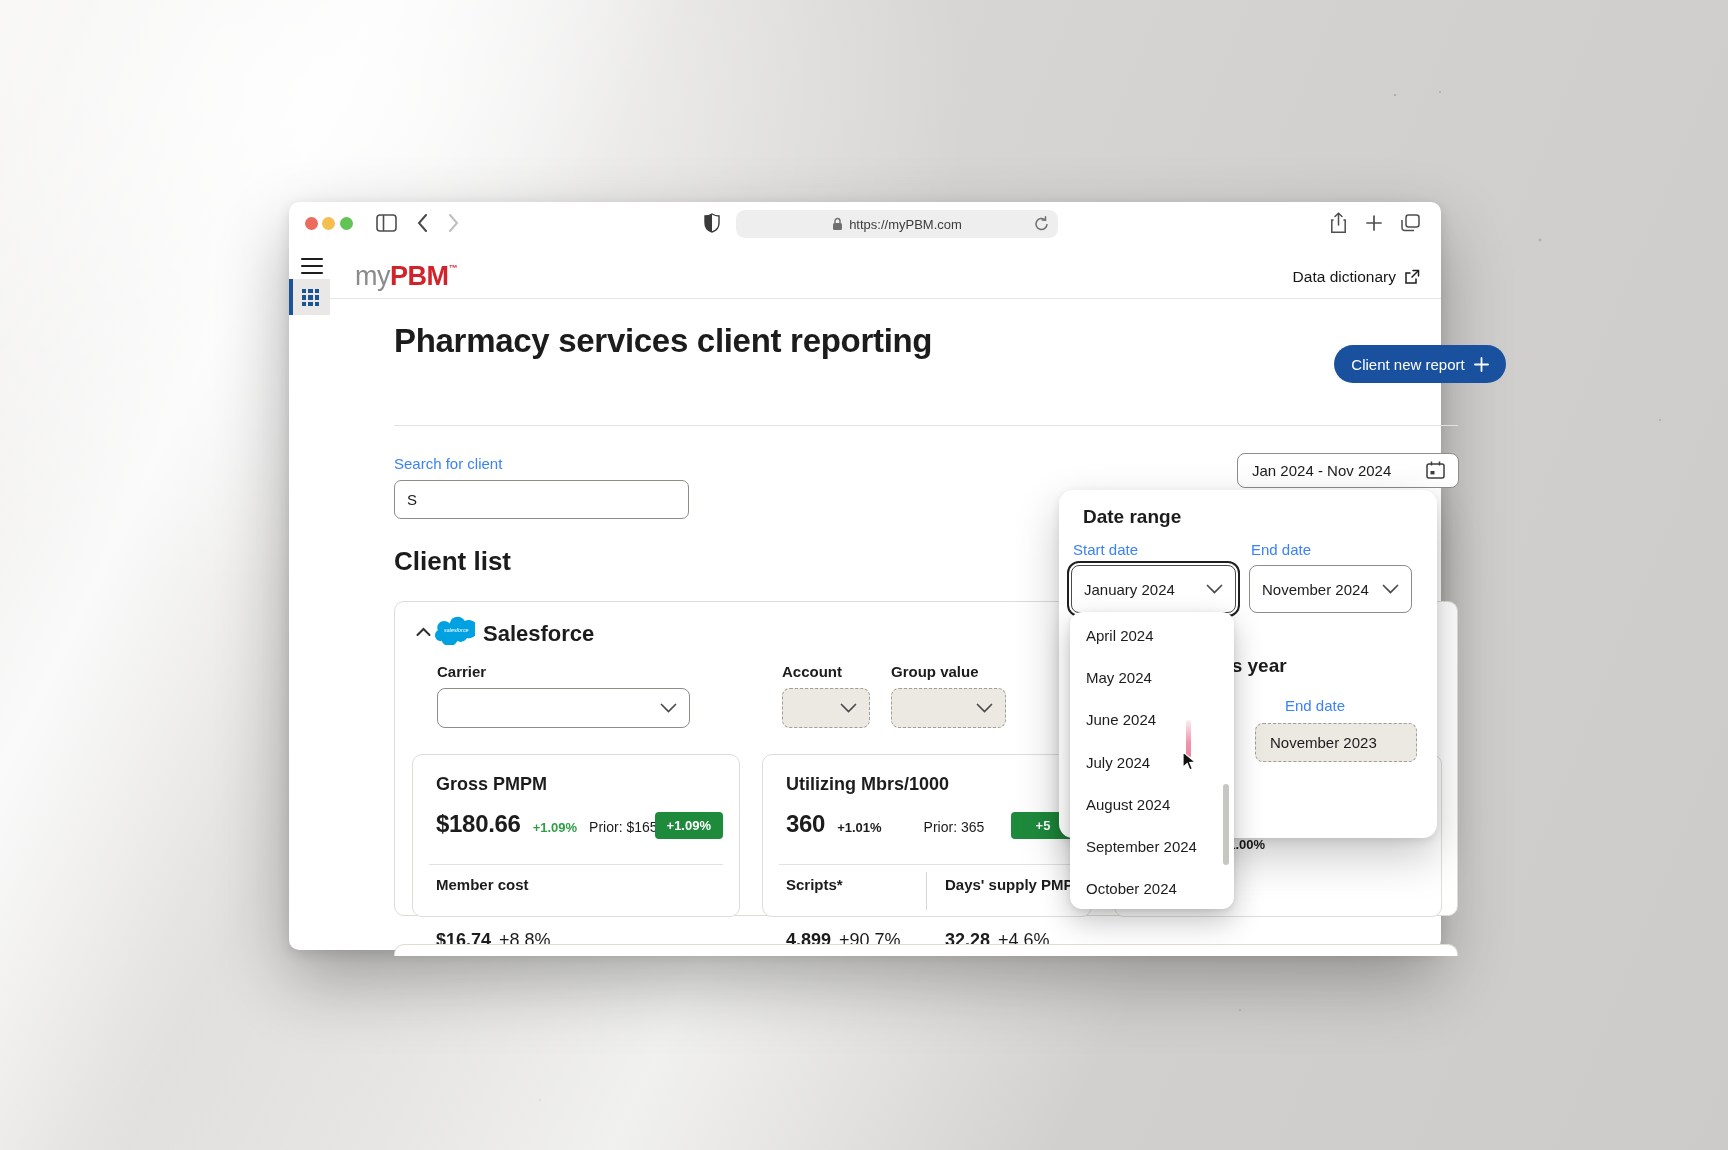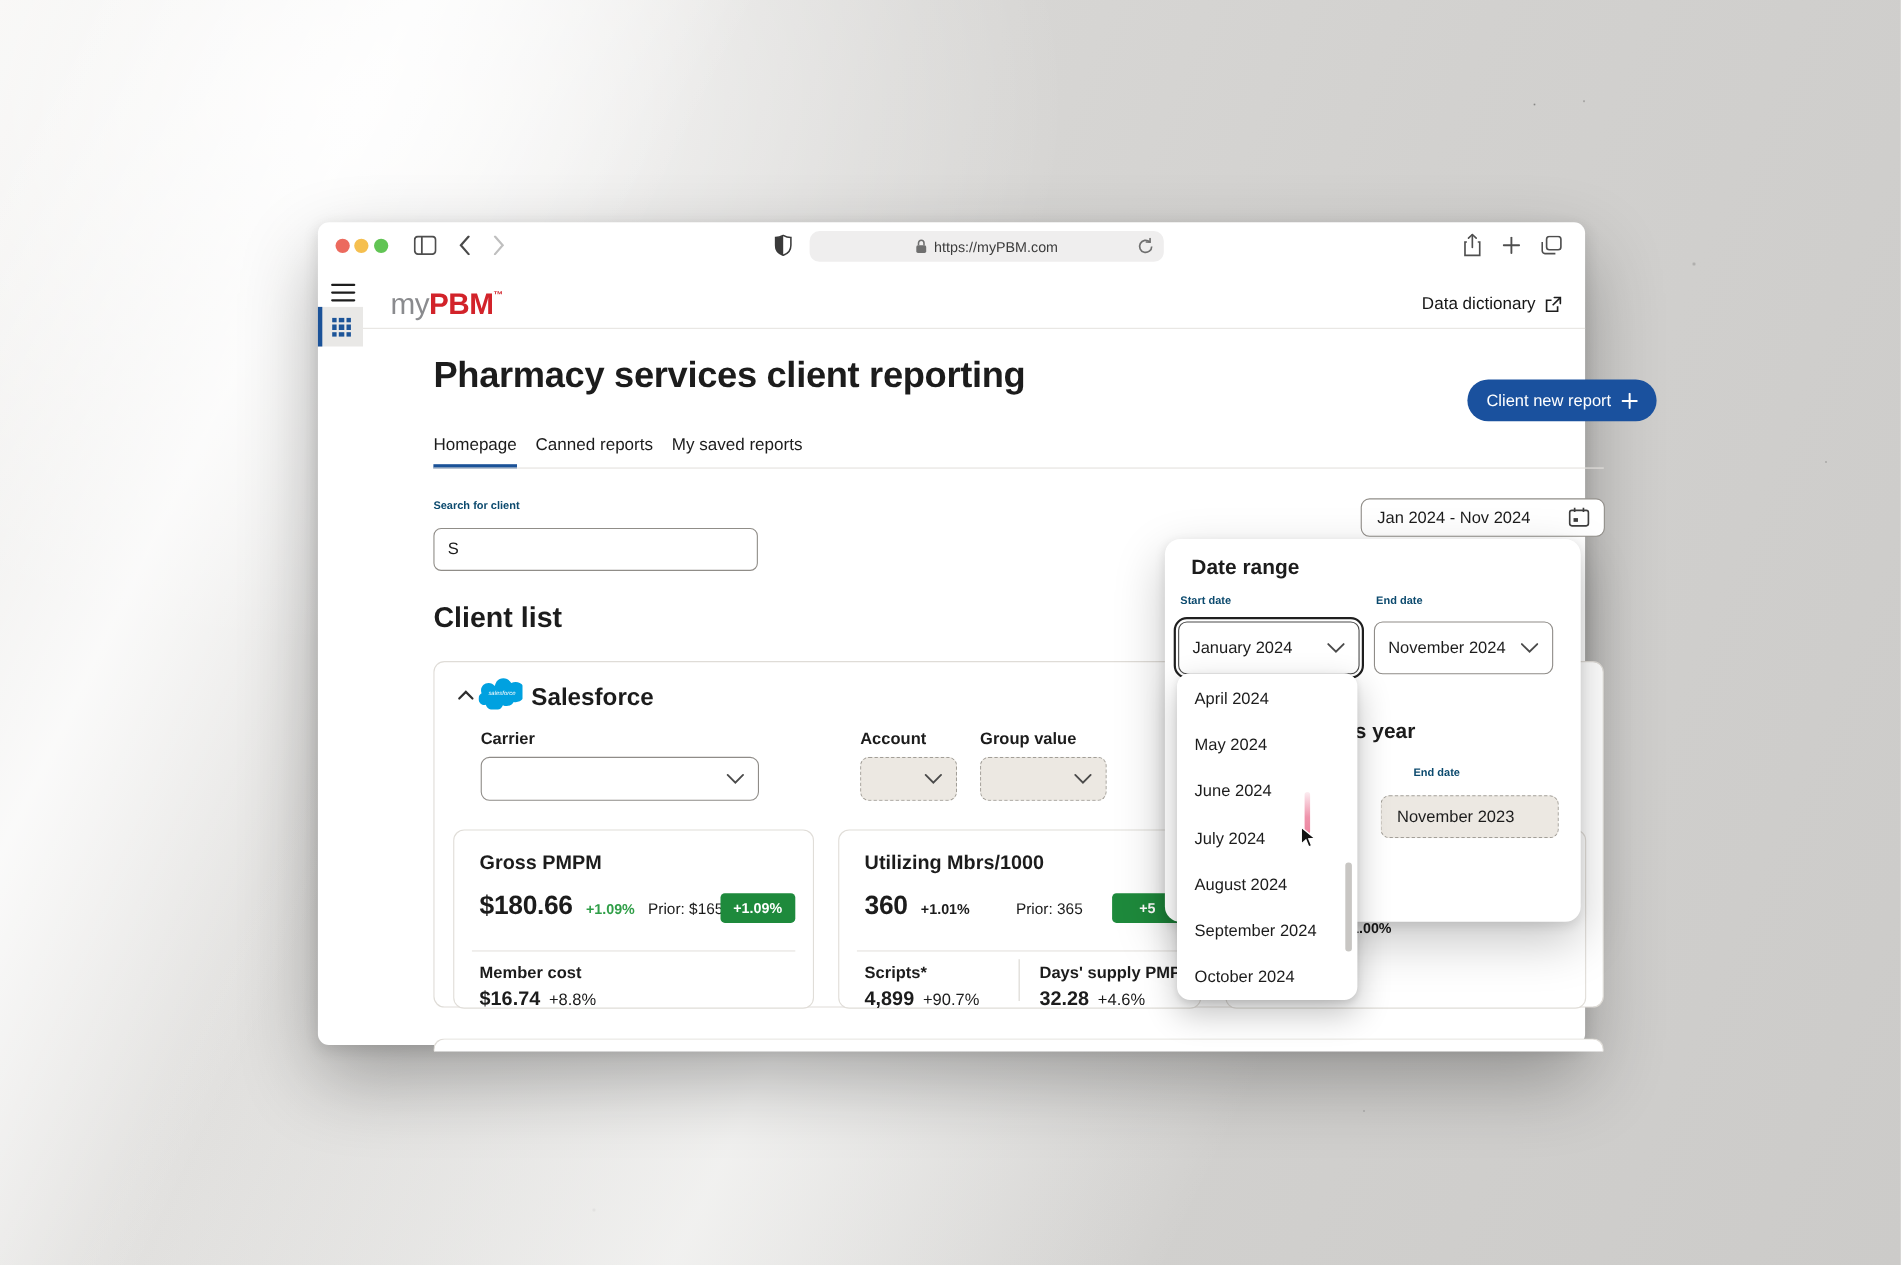--- a/index.html
+++ b/index.html
@@ -64,21 +64,21 @@
   
   .h1 { position:absolute; left:105px; top:120px; font-size:33px; font-weight:700; letter-spacing:-0.3px; }
   .create-btn { position:absolute; left:1045px; top:143px; width:172px; height:38px; border:none;
     border-radius:19px; background:#1a519e; color:#fff; font-size:15px; font-family:inherit;
     display:flex; align-items:center; justify-content:center; gap:9px; cursor:pointer; }
   .tabs { position:absolute; left:105px; top:194px; display:flex; gap:17px; font-size:15.5px; }
   .tab { padding-bottom:12px; position:relative; cursor:pointer; color:#1c1c1c; }
   .tab.active::after { content:""; position:absolute; left:0; right:0; bottom:0; height:4px; background:#1b5298; }
   .tabs-divider { position:absolute; left:105px; top:223px; width:1064px; height:1px; background:#e4e2de; }
 
-  .field-label { font-size:10px; font-weight:700; color:#0c4a6e; }
+  .field-label { font-size:15px; font-weight:400; color:#3b82f6; }
   #search-label { position:absolute; left:105px; top:253px; }
   .search-input { position:absolute; left:105px; top:278px; width:295px; height:39px; border:1.4px solid #908d88;
     border-radius:7px; font-size:15px; font-family:inherit; padding:0 12px; color:#1b1b1b; background:#fff; }
   .datefield { position:absolute; left:948px; top:251px; width:222px; height:35px; border:1.4px solid #908d88;
     border-radius:8px; background:#fff; display:flex; align-items:center; padding:0 12px 0 14px;
     font-size:15px; cursor:pointer; }
   .datefield .txt { flex:1; }
 
   .h2 { position:absolute; left:105px; top:344px; font-size:26px; font-weight:700; }
 
@@ -103,21 +103,21 @@
   .chg.green { color:#2f9e47; }
   .chg.dark  { color:#1b1b1b; }
   .prior { font-size:14px; color:#1b1b1b; }
   .badge { position:absolute; right:16px; top:57px; min-width:64px; height:27px; background:#1e8a3c;
     color:#fff; font-size:13px; font-weight:700; border-radius:4px; display:flex;
     align-items:center; justify-content:center; padding:0 12px; }
   .mdivider { position:absolute; left:16px; right:16px; top:109px; height:1px; background:#e4e2de; }
   .sublabel { position:absolute; font-size:15px; font-weight:700; top:121px; }
   .subrow { position:absolute; top:143px; display:flex; align-items:baseline; gap:8px; }
   .subval { font-size:18px; font-weight:700; }
-  .subchg { font-size:15px; color:#1b1b1b; }
+  .subchg { font-size:18px; color:#1b1b1b;margin-top:32px; }
   .vdivider { position:absolute; left:163px; top:117px; width:1px; height:38px; background:#d9d6d1; }
 
   
   #mcardC .pvrow { position:absolute; left:24px; top:72px; display:flex; align-items:baseline; gap:10px; }
   #mcardC .pprior { position:absolute; left:24px; top:124px; font-size:14px; }
 
   .next-card-hint { position:absolute; left:105px; top:742px; width:1064px; height:12px;
     border:1.4px solid #dfdcd7; border-bottom:none; border-radius:10px 10px 0 0; background:#fff; }
 
   
@@ -261,25 +261,20 @@
   <h1 class="h1">Pharmacy services client reporting</h1>
 
   <button class="create-btn">
     <span>Client new report</span>
     <svg width="15" height="15" viewBox="0 0 15 15" stroke="#fff" stroke-width="1.8" stroke-linecap="round">
       <line x1="7.5" y1="1" x2="7.5" y2="14"></line>
         <line x1="1" y1="7.5" x2="14" y2="7.5"></line>
     </svg>
   </button>
 
-  <div class="tabs">
-    <span class="tab active">Homepage</span>
-    <span class="tab">Canned reports</span>
-    <span class="tab">My saved reports</span>
-  </div>
   <div class="tabs-divider"></div>
 
   <label class="field-label" id="search-label">Search for client</label>
   <input class="search-input" type="text" value="S" style="">
 
   <div class="datefield">
     <span class="txt">Jan 2024 - Nov 2024</span>
     <svg width="21" height="21" viewBox="0 0 21 21" fill="none" stroke="#3d3d3d" stroke-width="1.5">
       <rect x="2" y="4" width="17" height="14" rx="2"></rect>
       <line x1="6.5" y1="1.5" x2="6.5" y2="5.5"></line>

